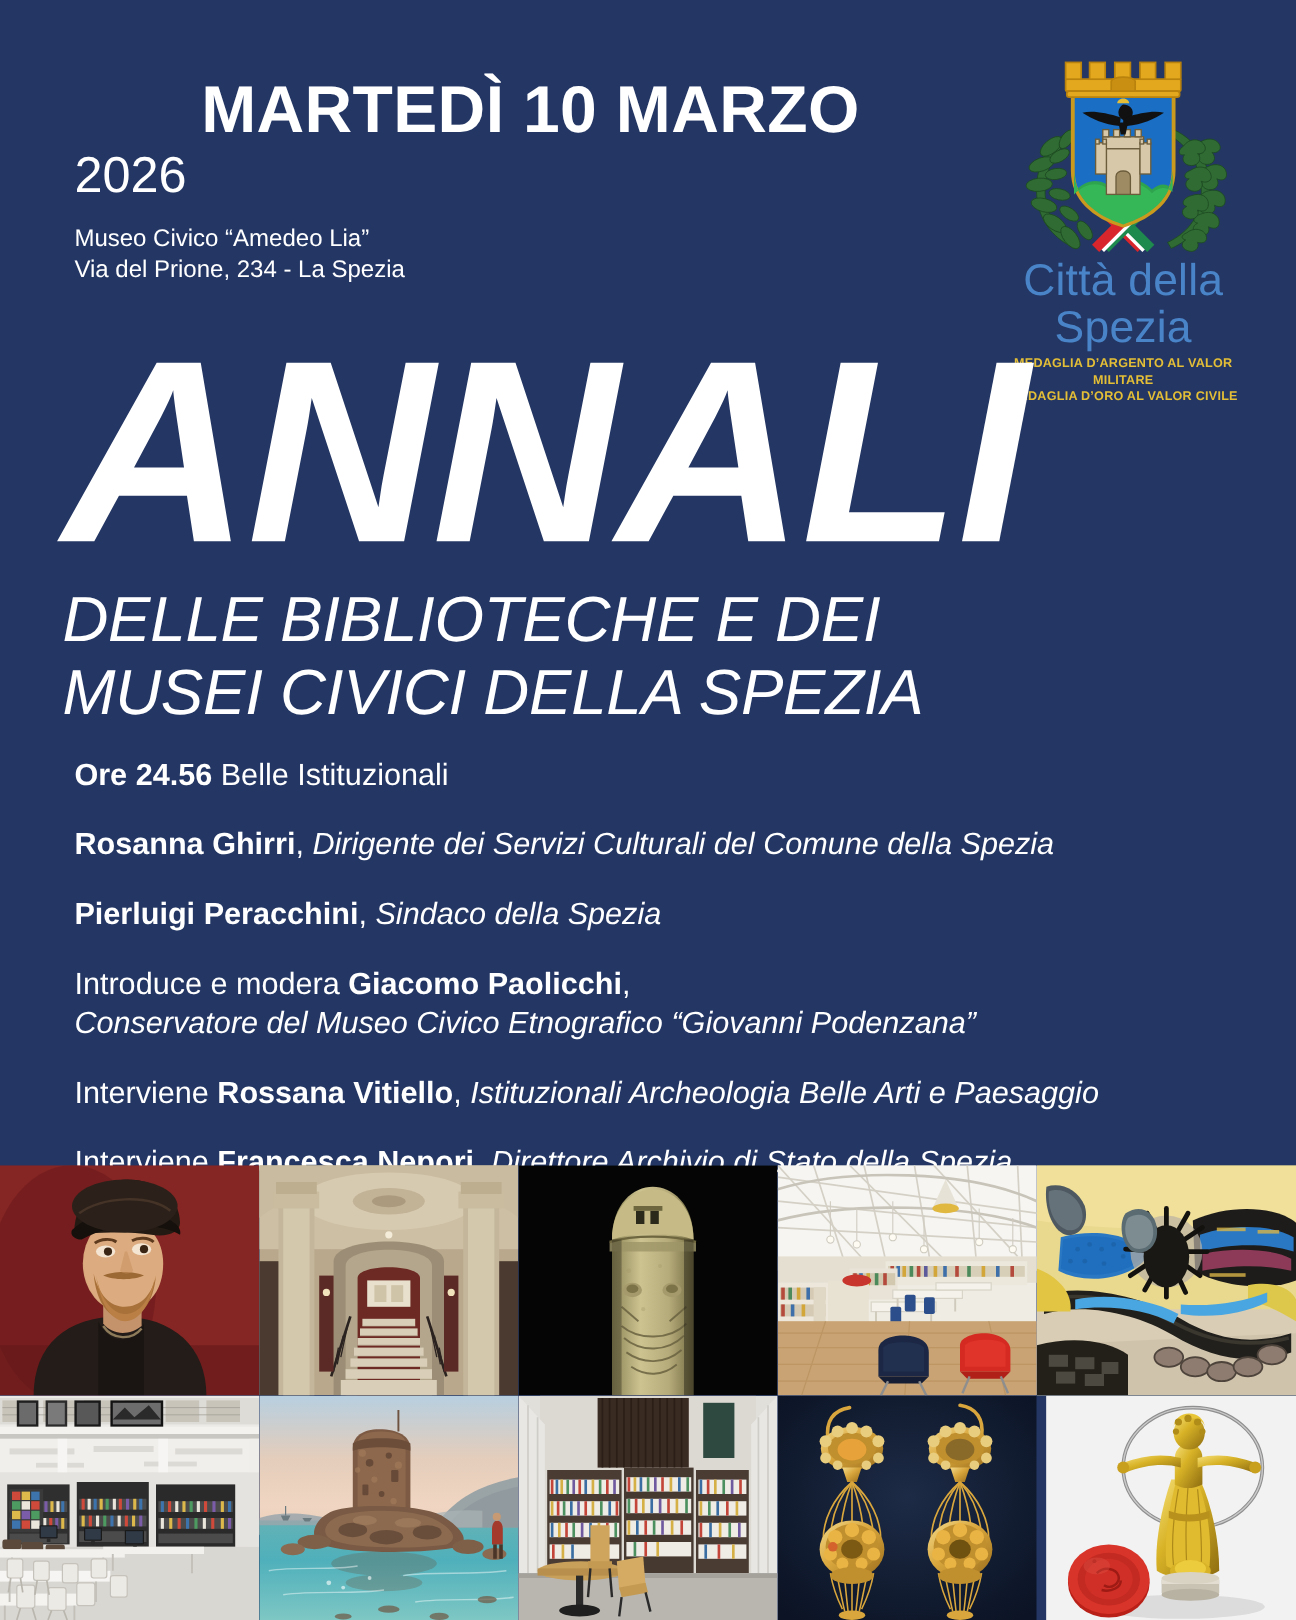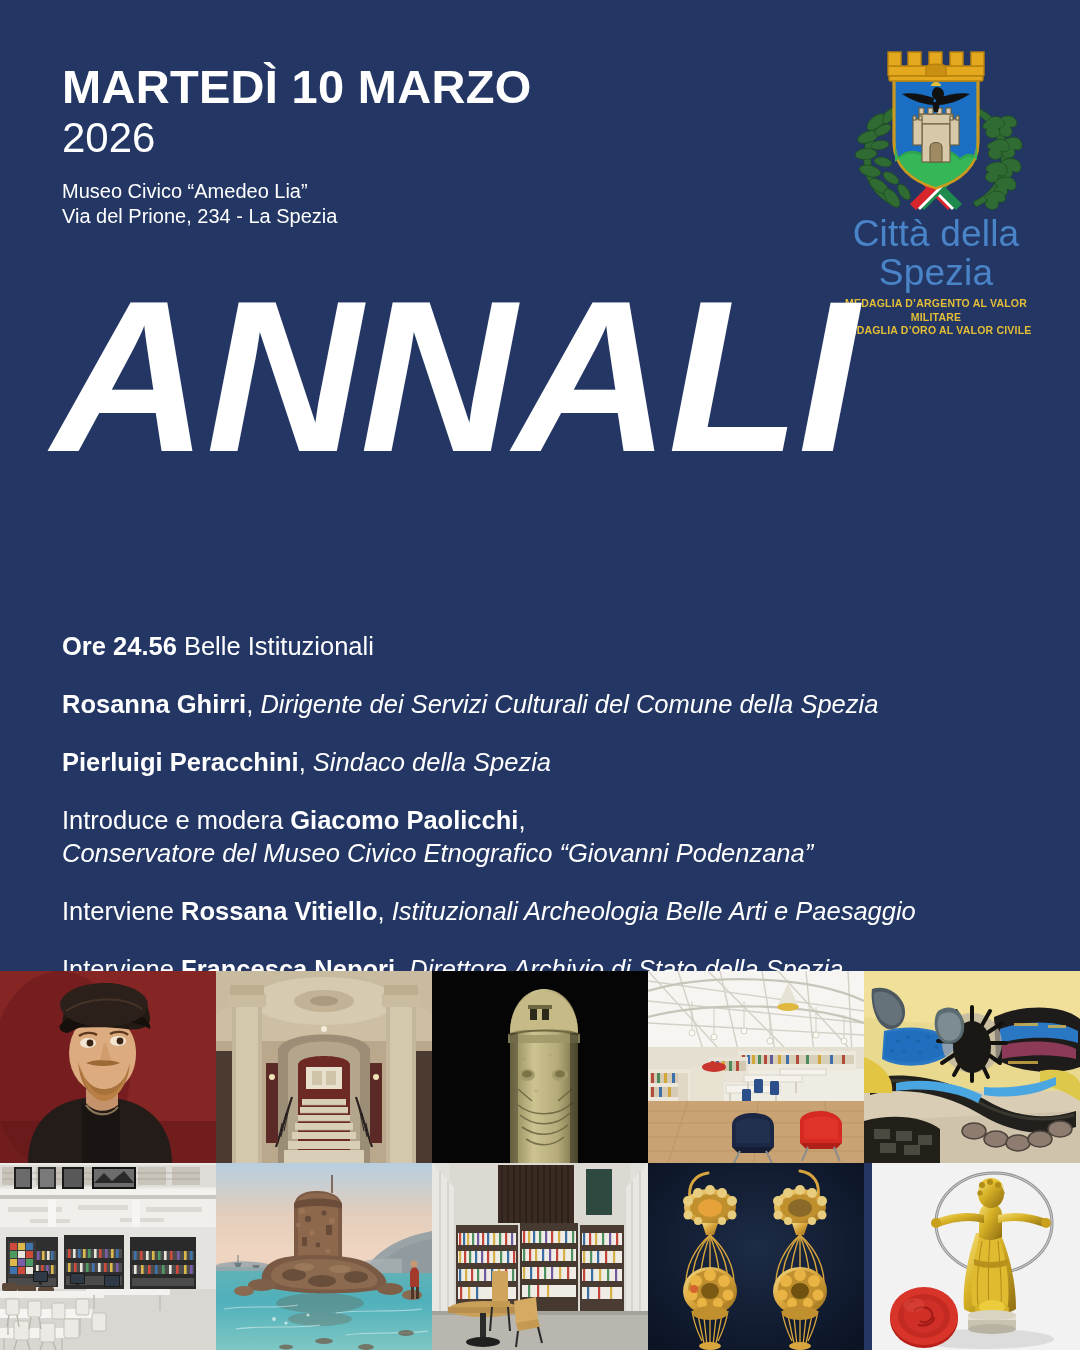--- a/index.html
+++ b/index.html
@@ -18,25 +18,26 @@
   }
 
   
   .header {
     position: absolute;
     left: 62px;
     top: 62px;
     width: 760px;
   }
   .date-line {
-    font-size: 47px;
+    font-size: 55px;
     font-weight: bold;
     letter-spacing: 0.3px;
     line-height: 1.06;
     white-space: nowrap;
+    text-align: center;
   }
   .year-line {
     font-size: 42px;
     font-weight: 400;
     line-height: 1.12;
     margin-top: 2px;
   }
   .venue {
     margin-top: 18px;
     font-size: 20px;
@@ -223,20 +224,24 @@
     </div>
     <div class="crest-city">Città della Spezia</div>
     <div class="crest-medal">
       <div>MEDAGLIA D’ARGENTO AL VALOR MILITARE</div>
       <div>MEDAGLIA D’ORO AL VALOR CIVILE</div>
     </div>
   </div>
 
   <div class="title-block">
     <div class="title-main">ANNALI</div>
+    <div class="title-sub">
+      <div>DELLE BIBLIOTECHE E DEI</div>
+      <div>MUSEI CIVICI DELLA SPEZIA</div>
+    </div>
   </div>
 
   <div class="program">
 
     <div class="prog-row">
       <span class="b">Ore 24.56</span><span class="n"> Belle Istituzionali</span>
     </div>
 
     <div class="prog-row">
       <span class="b">Rosanna Ghirri</span><span class="n">,</span><span class="i"> Dirigente dei Servizi Culturali del Comune della Spezia</span>

